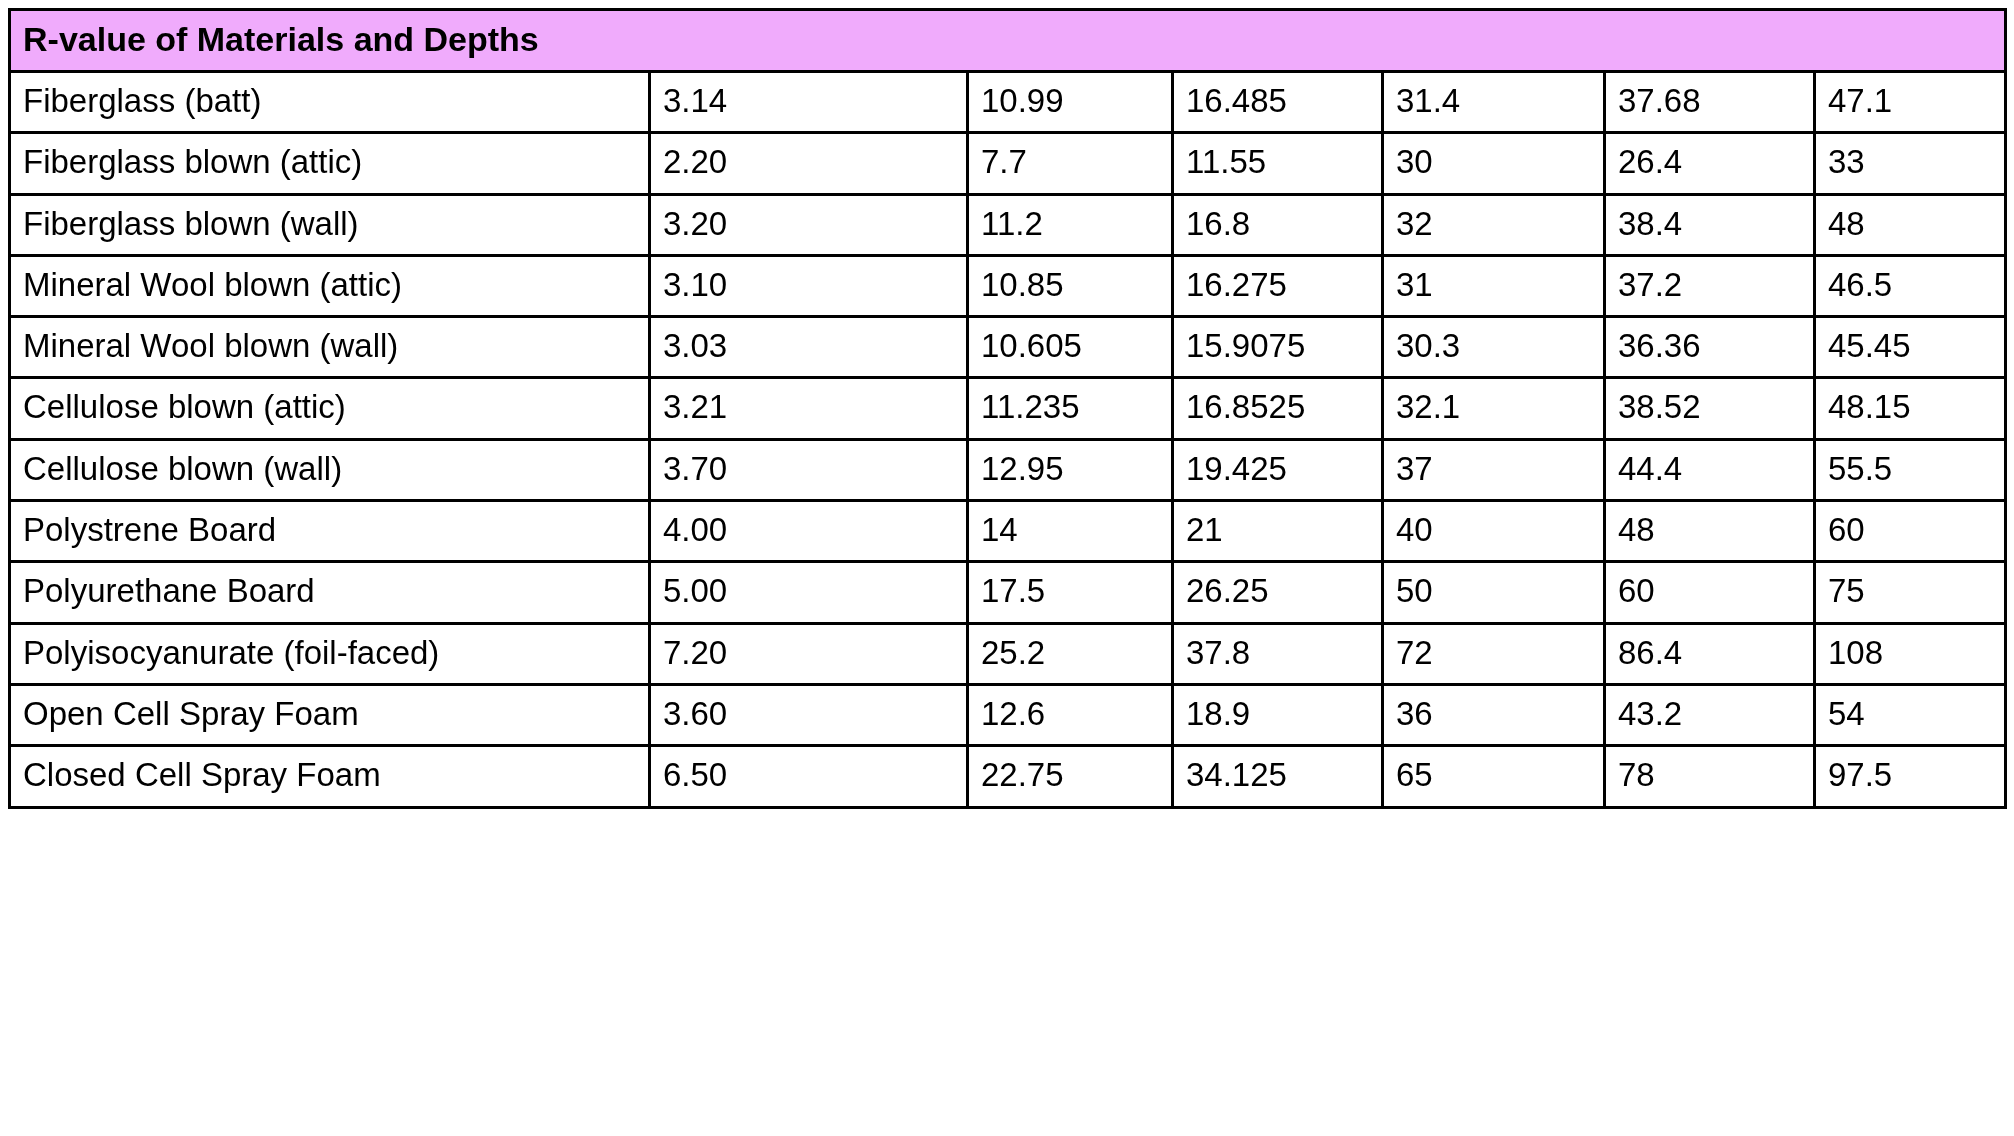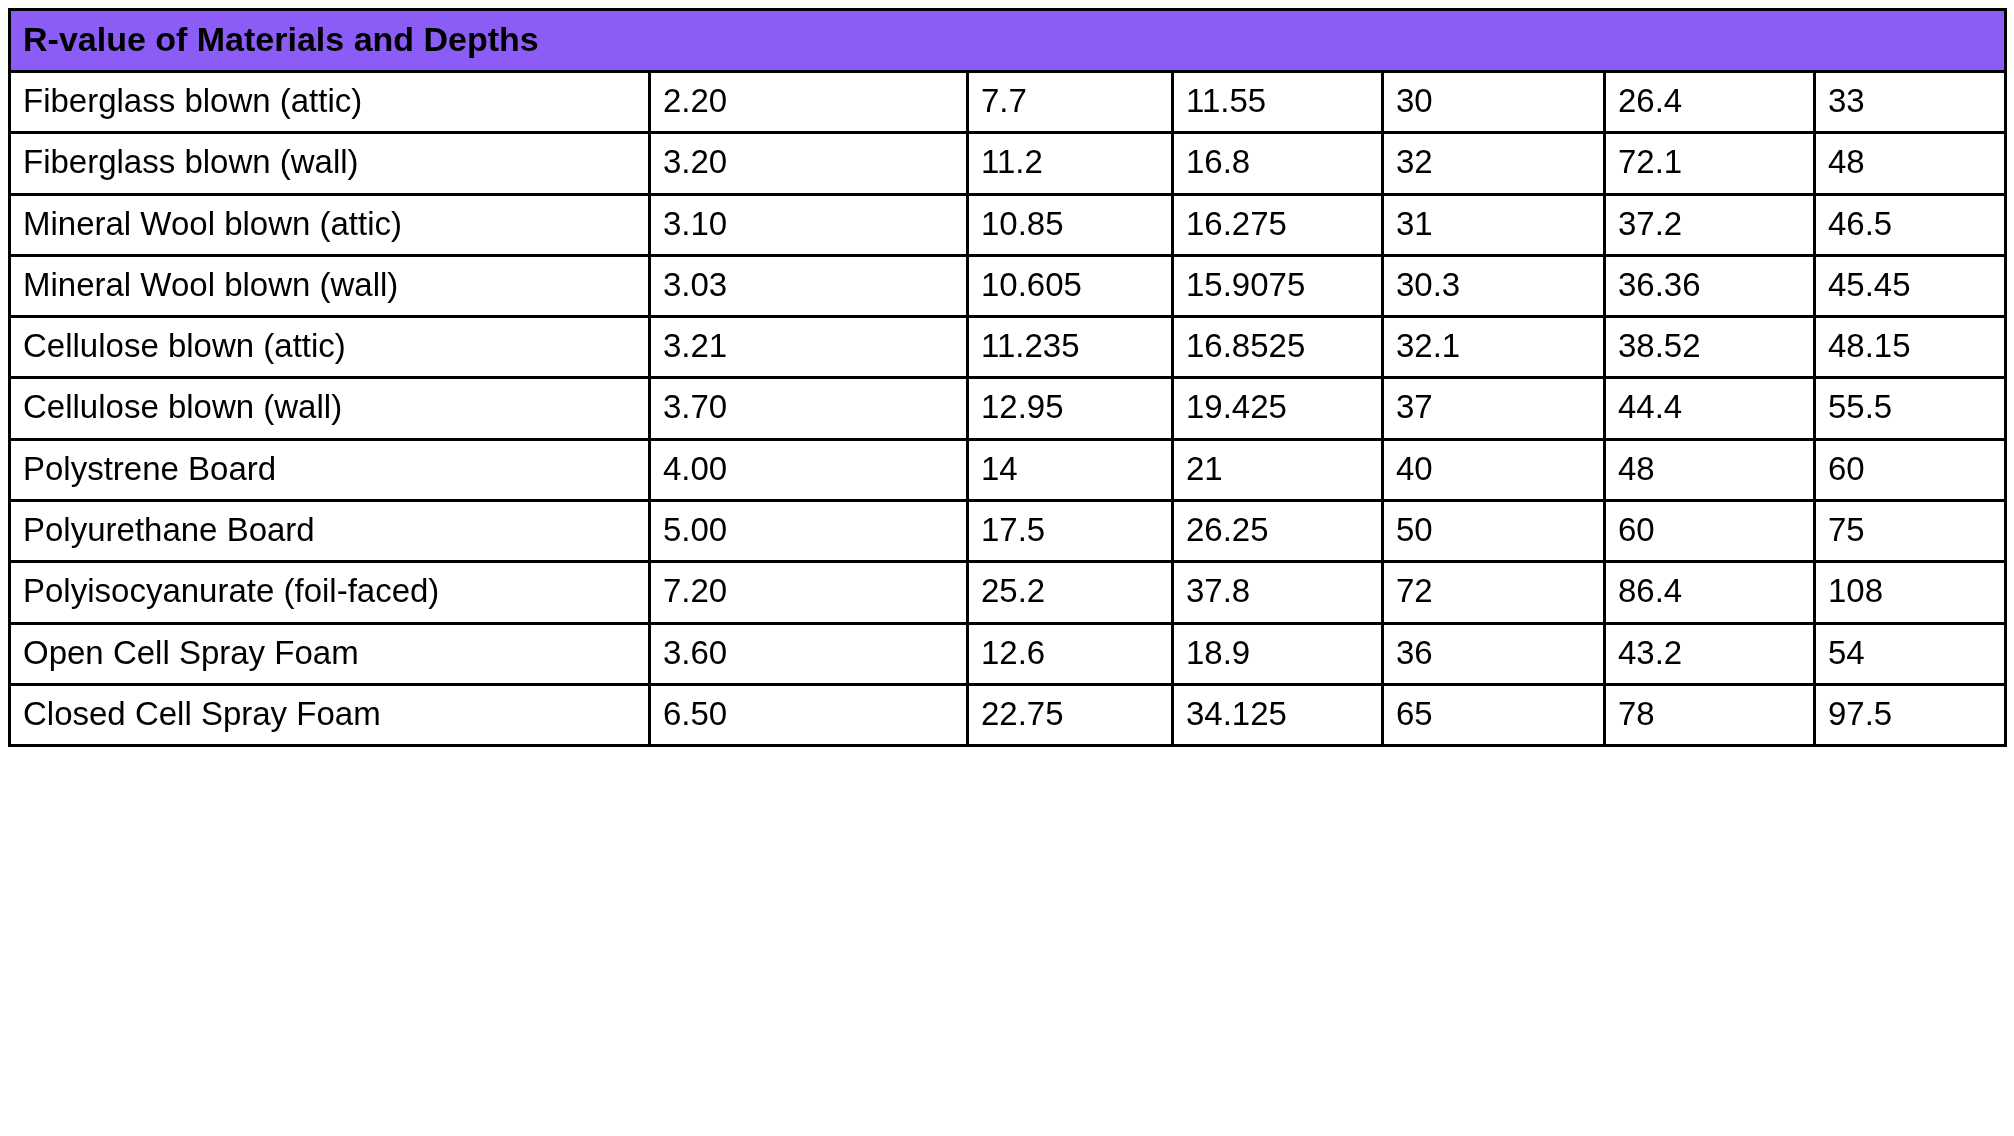--- a/index.html
+++ b/index.html
@@ -33,21 +33,21 @@
     font-weight: normal;
     text-align: left;
     vertical-align: middle;
     line-height: 1.1;
     height: 54px;
     box-sizing: border-box;
     overflow: hidden;
     white-space: nowrap;
   }
   table.rvalue-table tr.title-row td {
-    background: #8b5cf6;
+    background: #f0abfc;
     font-weight: bold;
     font-size: 34px;
     padding-top: 8px;
     padding-bottom: 10px;
     height: 62px;
   }
   
   col.c-material { width: 640px; }
   col.c-rvalue   { width: 318px; }
   col.c-d1       { width: 205px; }
@@ -69,35 +69,44 @@
       <col class="c-d3">
       <col class="c-d4">
       <col class="c-d5">
     </colgroup>
     <tbody>
       <tr class="title-row">
         <td colspan="7">R-value of Materials and Depths</td>
       </tr>
 
       <tr>
+        <td>Fiberglass (batt)</td>
+        <td>3.14</td>
+        <td>10.99</td>
+        <td>16.485</td>
+        <td>31.4</td>
+        <td>37.68</td>
+        <td>47.1</td>
+      </tr>
+      <tr>
         <td>Fiberglass blown (attic)</td>
         <td>2.20</td>
         <td>7.7</td>
         <td>11.55</td>
         <td>30</td>
         <td>26.4</td>
         <td>33</td>
       </tr>
       <tr>
         <td>Fiberglass blown (wall)</td>
         <td>3.20</td>
         <td>11.2</td>
         <td>16.8</td>
         <td>32</td>
-        <td>72.1</td>
+        <td>38.4</td>
         <td>48</td>
       </tr>
       <tr>
         <td>Mineral Wool blown (attic)</td>
         <td>3.10</td>
         <td>10.85</td>
         <td>16.275</td>
         <td>31</td>
         <td>37.2</td>
         <td>46.5</td>

